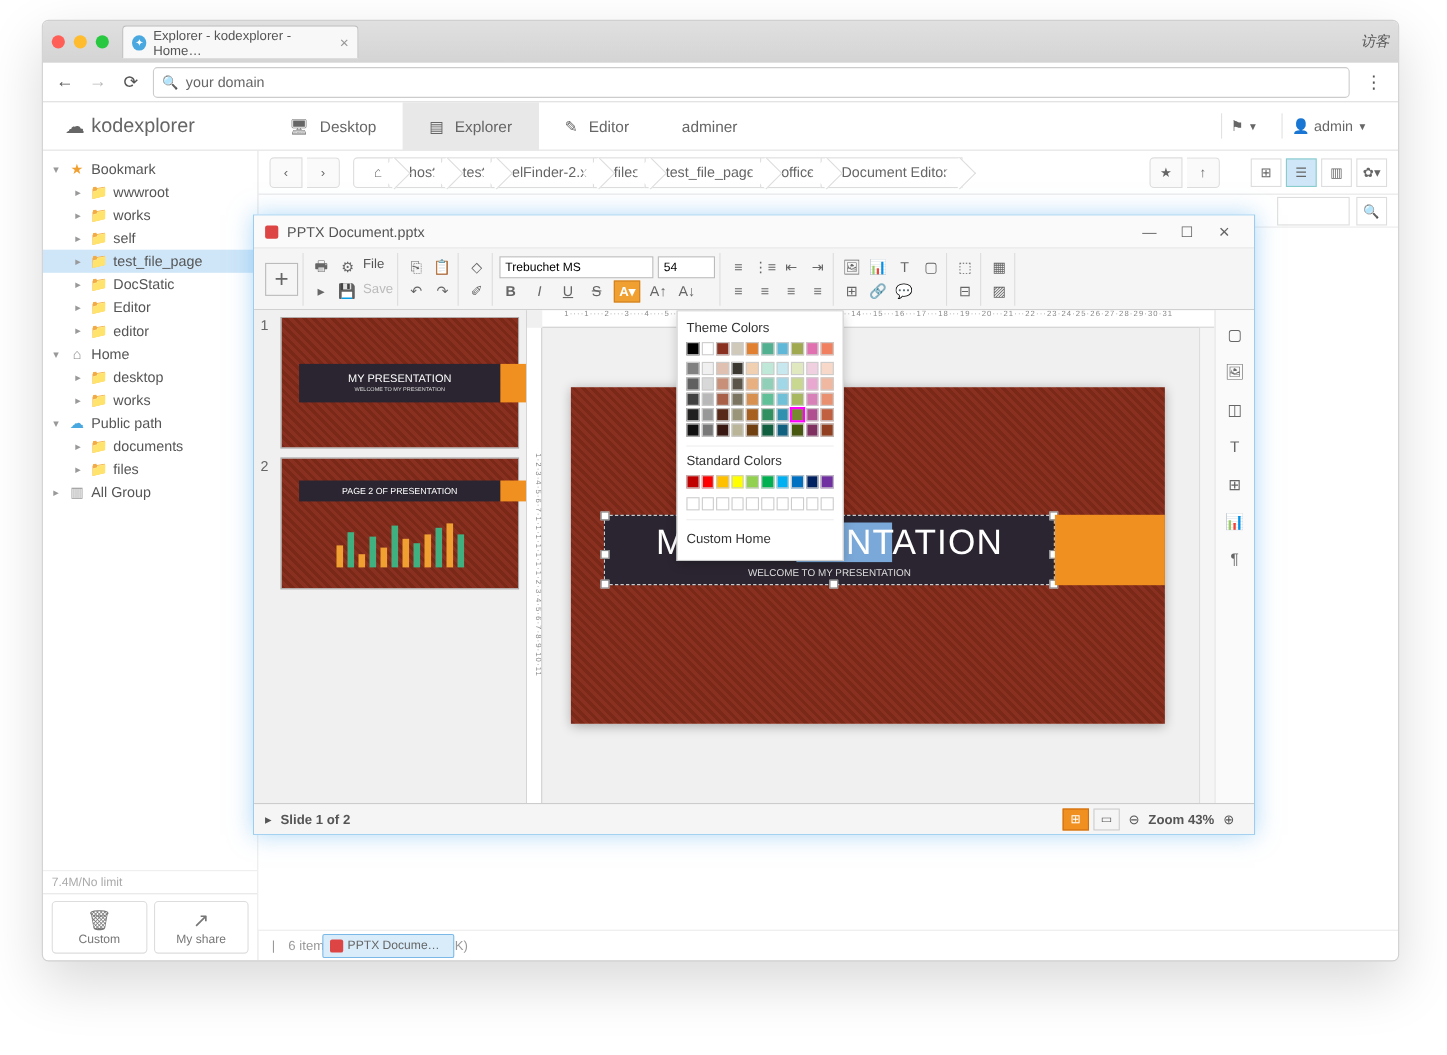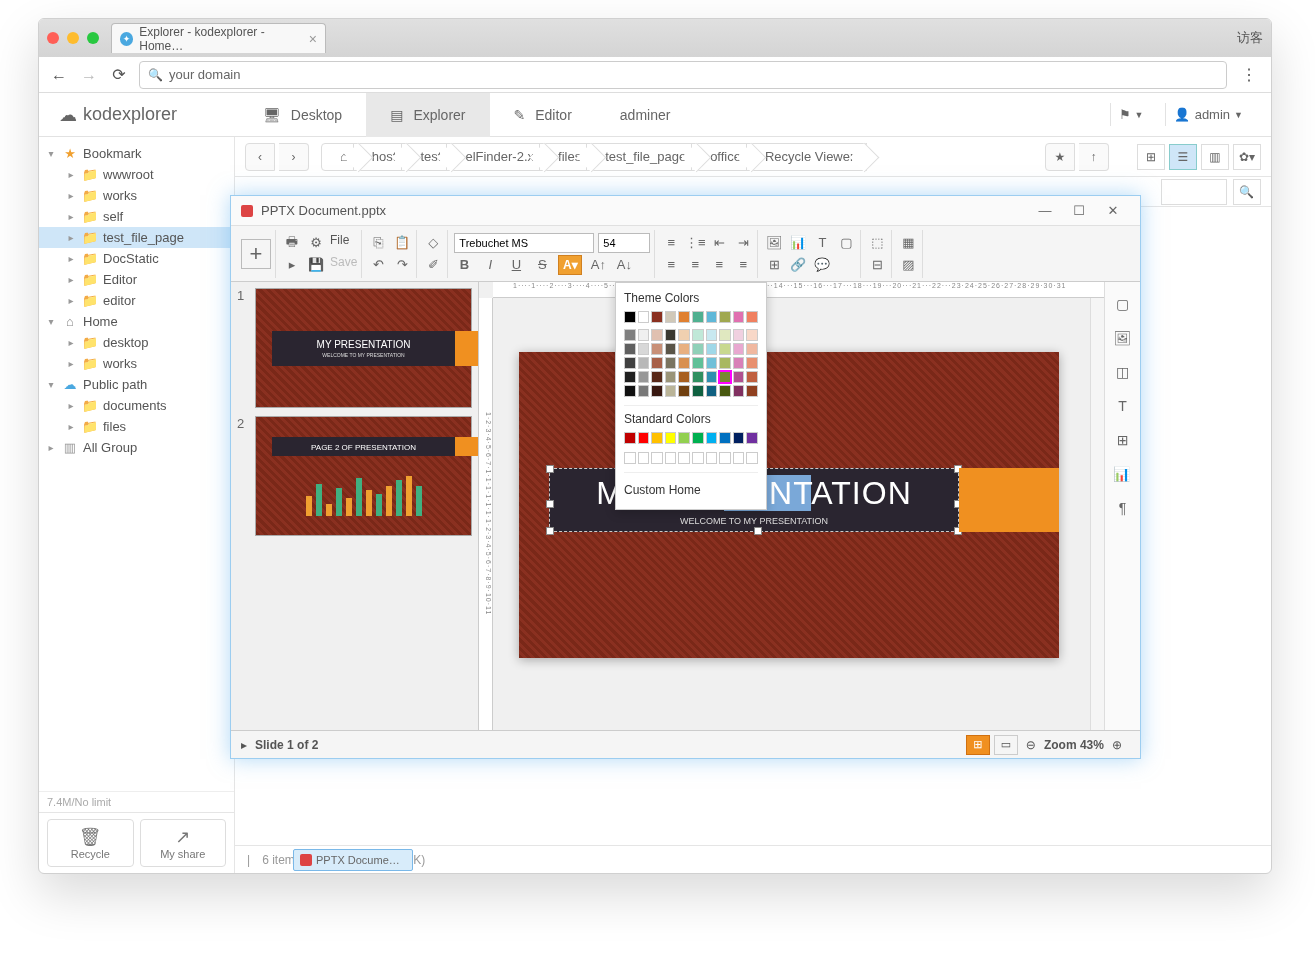--- a/index.html
+++ b/index.html
@@ -7,21 +7,21 @@
 
 
 .browser { position: absolute; top: 18px; left: 38px; width: 1234px; height: 856px; background: #fff; border: 1px solid #d0d0d0; border-radius: 6px; box-shadow: 0 20px 50px rgba(0,0,0,0.15); overflow: hidden; }
 .tab-strip { height: 38px; background: linear-gradient(#e0e0e0,#d4d4d4); display: flex; align-items: center; padding: 0 8px; }
 .traffic { display: flex; gap: 8px; margin-right: 12px; }
 .dot { width: 12px; height: 12px; border-radius: 50%; }
 .dot.red { background: #ff5f57; } .dot.yel { background: #febc2e; } .dot.grn { background: #28c840; }
 .tab { width: 215px; height: 30px; background: #f8f8f8; border-radius: 4px 4px 0 0; display: flex; align-items: center; padding: 0 8px; gap: 6px; font-size: 12px; color: #555; border: 1px solid #bbb; border-bottom: none; }
 .tab .fav { width: 14px; height: 14px; border-radius: 50%; background: #4aa8e0; display:flex;align-items:center;justify-content:center;font-size:9px;color:#fff; }
 .tab .x { margin-left: auto; color: #999; font-size: 14px; }
-.guest { margin-left: auto; font-size: 13px; color: #555; }
+.guest { margin-left: auto; font-size: 13px; color: #555; font-style: italic; }
 .addr-bar { height: 36px; display: flex; align-items: center; padding: 4px 10px; gap: 10px; border-bottom: 1px solid #ddd; }
 .nav-ico { width: 20px; text-align: center; font-size: 16px; color: #555; cursor: pointer; }
 .addr-input { flex: 1; height: 28px; border: 1px solid #ccc; border-radius: 4px; display: flex; align-items: center; padding: 0 8px; font-size: 13px; color: #666; gap: 6px; }
 .more-dots { font-size: 16px; color: #555; padding: 0 4px; }
 
 
 .app { position: absolute; top: 74px; left: 0; right: 0; bottom: 0; display: flex; flex-direction: column; }
 .app-header { height: 44px; border-bottom: 1px solid #e2e2e2; display: flex; align-items: center; padding: 0 20px; gap: 0; }
 .brand { font-size: 18px; color: #666; display: flex; align-items: center; gap: 6px; font-weight: 400; width: 180px; }
 .brand-cloud { font-size: 18px; }
@@ -267,38 +267,38 @@
               </div>
             </div>
           <div class="tree-item">
               <span class="chev">▸</span>
               <span class="ico group-ico">▥</span>
               <span>All Group</span>
             </div>
         </div>
         <div style="padding:4px 8px; font-size:11px; color:#aaa; border-top:1px solid #eee">7.4M/No limit</div>
         <div class="sidebar-foot">
-          <div class="sb-footbtn"><span class="bico">🗑</span><span>Recycle</span></div>
+          <div class="sb-footbtn"><span class="bico">🗑</span><span>Custom</span></div>
           <div class="sb-footbtn"><span class="bico">↗</span><span>My share</span></div>
         </div>
       </div>
 
       <div class="main">
         <div class="toolbar2">
           <div class="nav-btn l">‹</div>
           <div class="nav-btn r">›</div>
           <div class="crumbs" id="crumbs">
               <div class="crumb">⌂</div>
               <div class="crumb">host</div>
               <div class="crumb">test</div>
               <div class="crumb">elFinder-2.x</div>
               <div class="crumb">files</div>
               <div class="crumb">test_file_page</div>
               <div class="crumb">office</div>
-              <div class="crumb">Recycle Viewer</div>
+              <div class="crumb">Document Editor</div>
             </div>
           <div class="nav-btn" style="border-radius:4px 0 0 4px">★</div>
           <div class="nav-btn" style="border-left:none;border-radius:0 4px 4px 0">↑</div>
           <div style="width:20px"></div>
           <div class="tb-right">
             <div class="view-btn">⊞</div>
             <div class="view-btn active">☰</div>
             <div class="view-btn">▥</div>
             <div class="view-btn">✿▾</div>
           </div>

